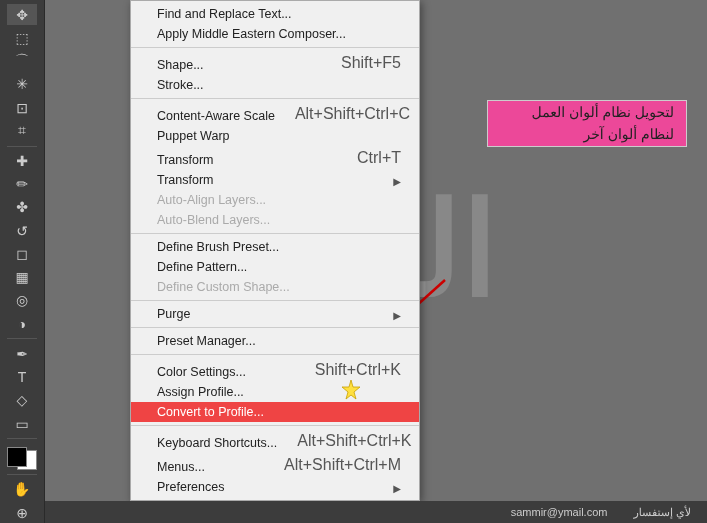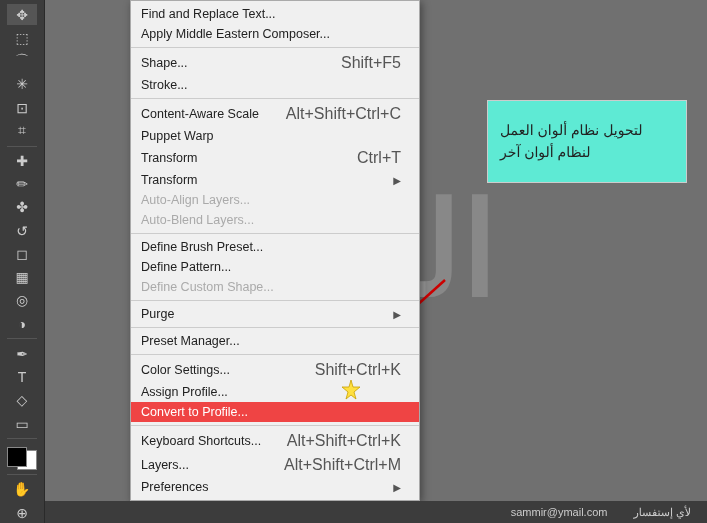--- a/index.html
+++ b/index.html
@@ -96,48 +96,48 @@
       user-select: none;
       letter-spacing: -5px;
     }
 
     
     .tooltip-box {
       position: absolute;
       right: 20px;
       top: 100px;
       width: 200px;
-      background: #5eead4;
+      background: #ec4899;
       border: 1px solid #ccc;
-      padding: 18px 12px;
+      padding: 0 12px;
       font-size: 14px;
       direction: rtl;
-      text-align: left;
+      text-align: right;
       color: #222;
       line-height: 1.6;
     }
 
     
     .dropdown-menu {
       position: absolute;
       left: 85px;
       top: 0;
       width: 290px;
       background: #f0f0f0;
       border: 1px solid #aaa;
       box-shadow: 2px 2px 8px rgba(0,0,0,0.4);
       padding: 3px 0;
     }
     .menu-item {
-      padding: 3px 18px 3px 10px;
+      padding: 3px 18px 3px 26px;
       cursor: pointer;
       color: #222;
       display: flex;
       justify-content: space-between;
-      align-items: center;
+      align-items: flex-end;
       font-size: 12.5px;
       white-space: nowrap;
     }
     .menu-item.highlighted {
       background: #ef4444;
       color: #fff;
     }
     .menu-item.disabled {
       color: #aaa;
       cursor: default;
@@ -312,21 +312,21 @@
     <div class="menu-item highlighted">
       <span>Convert to Profile...</span>
       <span class="menu-shortcut"></span>
     </div>
     <div class="menu-separator"></div>
     <div class="menu-item">
       <span>Keyboard Shortcuts...</span>
       <span class="menu-shortcut">Alt+Shift+Ctrl+K</span>
     </div>
     <div class="menu-item">
-      <span>Layers...</span>
+      <span>Menus...</span>
       <span class="menu-shortcut">Alt+Shift+Ctrl+M</span>
     </div>
     <div class="menu-item">
       <span>Preferences</span>
       <span class="menu-arrow">▶</span>
     </div>
   </div>
 
   <div class="status-bar">
     <span>sammir@ymail.com</span>

